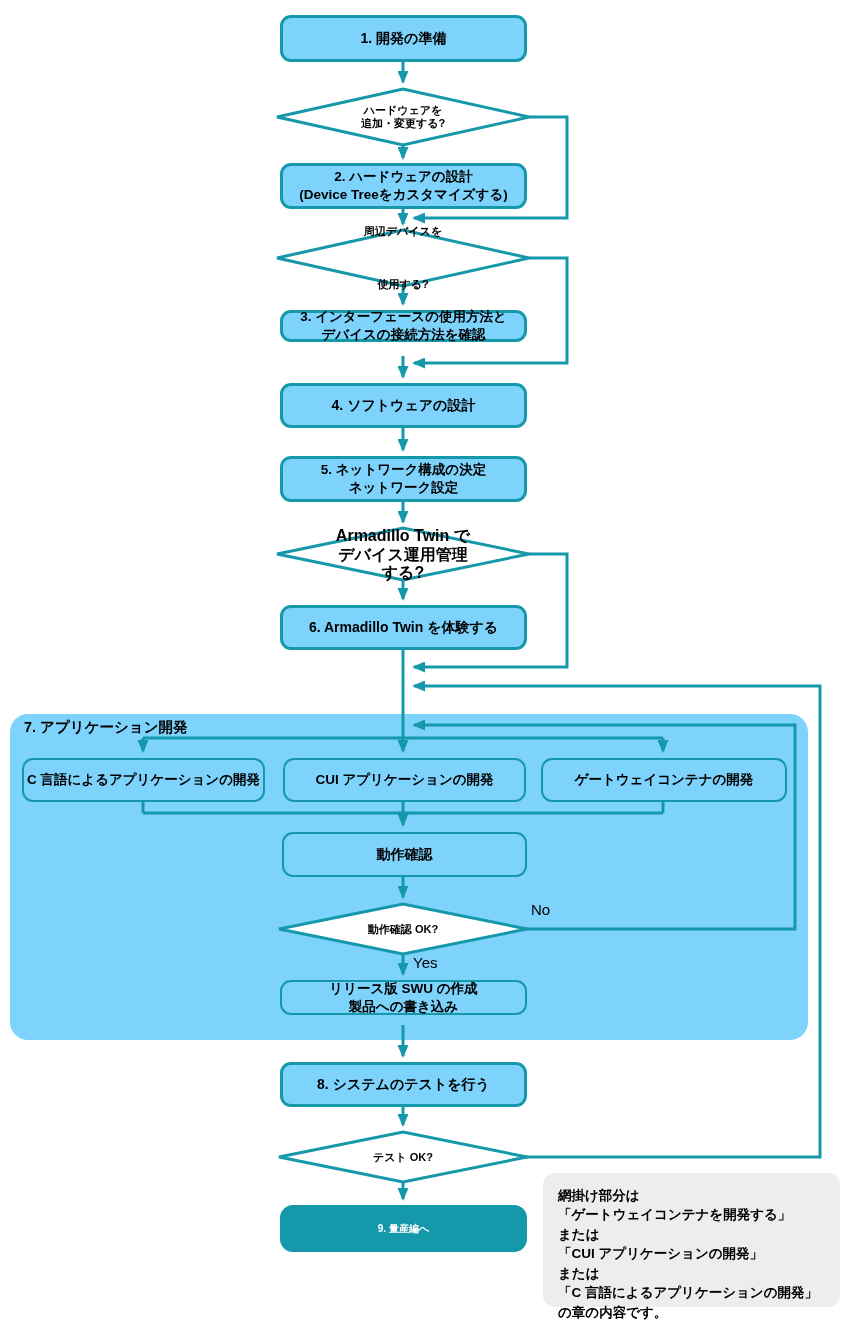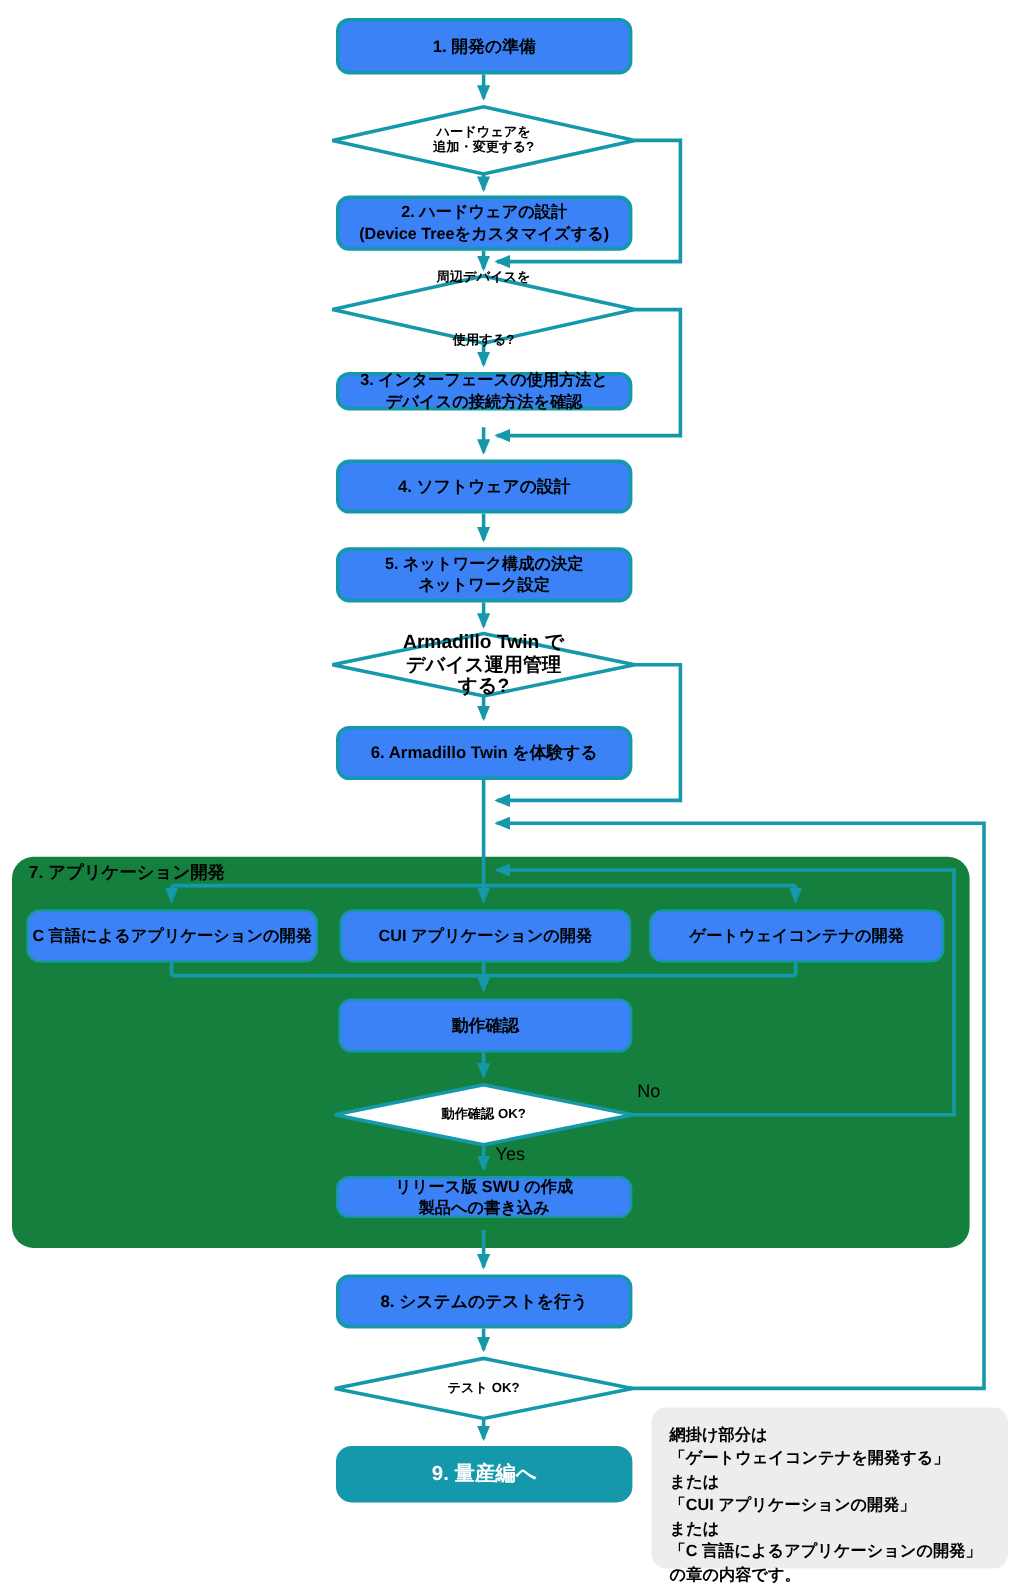--- a/index.html
+++ b/index.html
@@ -1,34 +1,34 @@
 <!DOCTYPE html>
 <html><head>
 <meta charset="utf-8">
 <style>
   html,body{margin:0;padding:0;background:#ffffff;}
   .stage{
     position:relative;width:860px;height:1324px;background:#ffffff;overflow:hidden;
     font-family:"Liberation Sans","DejaVu Sans",sans-serif;color:#000;
   }
   .group{
-    position:absolute;background:#15803d;border-radius:18px;z-index:1;
+    position:absolute;background:#7dd3fc;border-radius:18px;z-index:1;
   }
   .group-title{
     position:absolute;left:14px;top:4px;font-size:14.5px;font-weight:bold;white-space:nowrap;
   }
   svg.wires{position:absolute;left:0;top:0;z-index:2;}
   .node{
     position:absolute;z-index:3;box-sizing:border-box;
-    background:#3b82f6;border:3px solid #1698AB;border-radius:11px;
+    background:#7dd3fc;border:3px solid #1698AB;border-radius:11px;
     display:flex;flex-direction:column;align-items:center;justify-content:center;
     text-align:center;font-weight:bold;font-size:14px;line-height:1.3;
   }
   .node.small{font-size:13.5px;}
-  .node.final{background:#1698AB;color:#ffffff;border-color:#1698AB;border-radius:13px;font-size:17px;}
+  .node.final{background:#1698AB;color:#ffffff;border-color:#1698AB;border-radius:13px;font-size:10px;}
   .dlabel{
     position:absolute;z-index:3;display:flex;flex-direction:column;align-items:center;justify-content:center;
     text-align:center;font-weight:bold;font-size:11px;line-height:1.18;pointer-events:none;
   }
   .dlabel.tiny{font-size:16px;}
   .edge-label{
     position:absolute;z-index:3;font-size:15px;font-weight:normal;white-space:nowrap;
   }
   .note{
     position:absolute;background:#EDEDED;border-radius:12px;z-index:3;

